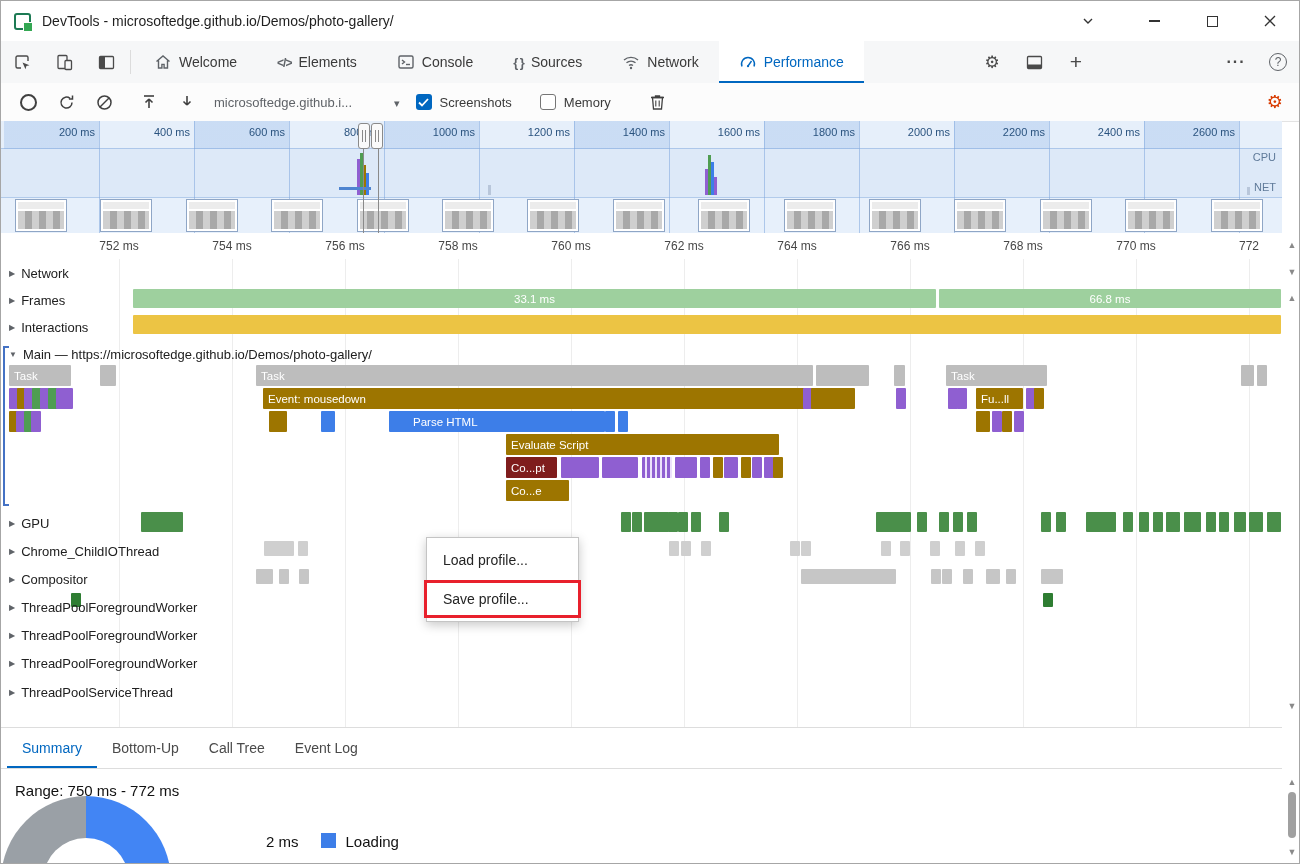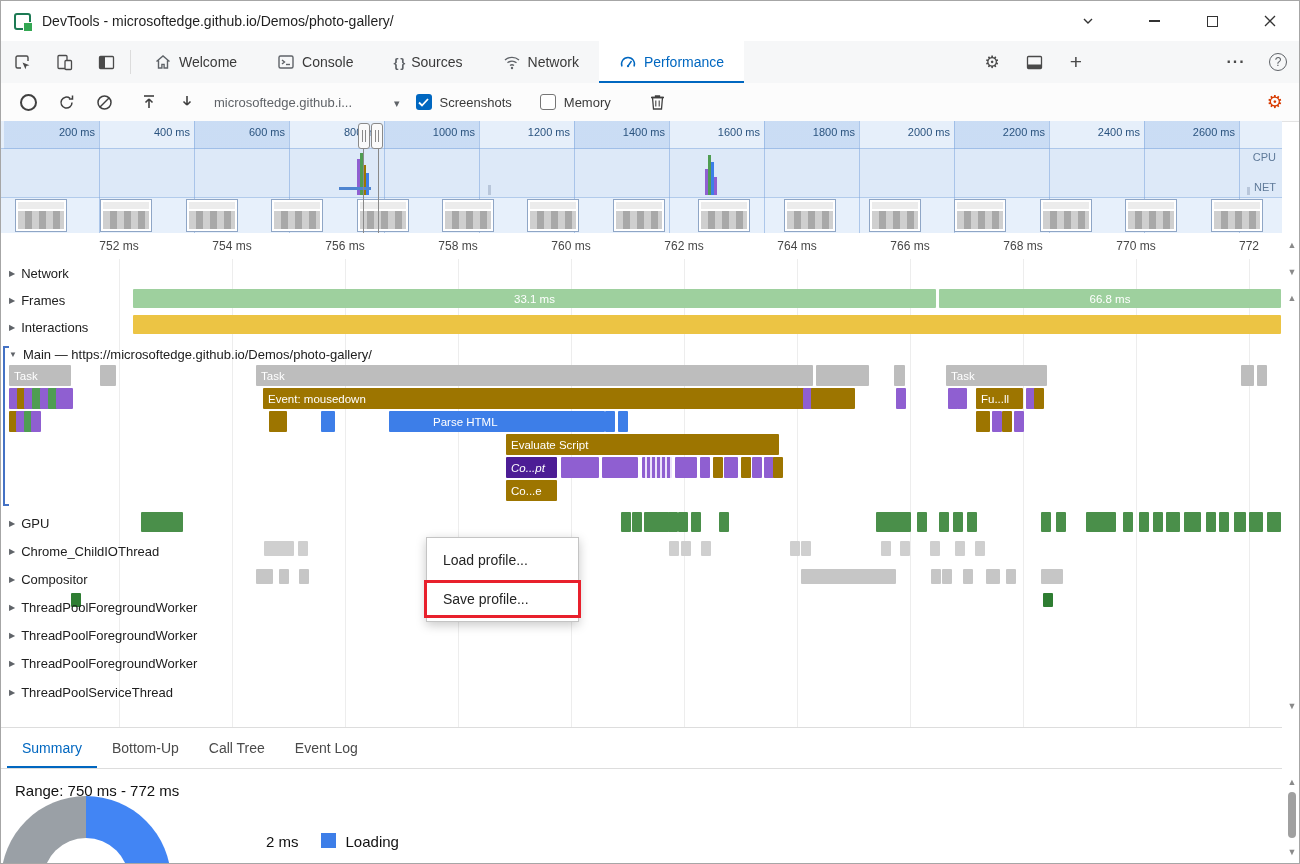--- a/index.html
+++ b/index.html
@@ -147,20 +147,24 @@
           <rect x="2.5" y="3.5" width="14" height="12" rx="1" fill="none" stroke="#4a4a4a" stroke-width="1.3"></rect>
           <path d="M3 4h5v11H3z" fill="#4a4a4a"></path>
         </svg>
     </div>
     <div class="vsep"></div>
     <div class="tab">
       <svg width="18" height="18" viewBox="0 0 18 18">
           <path d="M2.5 8.5L9 3l6.5 5.5M4.5 7.5V15h3.4v-3.6h2.2V15h3.4V7.5" fill="none" stroke="currentColor" stroke-width="1.4"></path>
         </svg>
       <span>Welcome</span>
+    </div>
+    <div class="tab">
+      <span class="glyph g-elements"></span>
+      <span>Elements</span>
     </div>
     <div class="tab">
       <svg width="18" height="18" viewBox="0 0 18 18">
           <rect x="2" y="3" width="14" height="12" rx="1.5" fill="none" stroke="currentColor" stroke-width="1.4"></rect>
           <path d="M5 7l2.5 2L5 11" fill="none" stroke="currentColor" stroke-width="1.4"></path>
           <path d="M9 11.5h4" stroke="currentColor" stroke-width="1.4"></path>
         </svg>
       <span>Console</span>
     </div>
     <div class="tab">
@@ -426,41 +430,41 @@
       <div class="bar" style="left: 956px; top: 129px; width: 5px; height: 21px; background: rgb(143, 95, 209);"></div>
       <div class="bar" style="left: 975px; top: 129px; width: 47px; height: 21px; background: rgb(157, 117, 0);">Fu...ll</div>
       <div class="bar" style="left: 1025px; top: 129px; width: 6px; height: 21px; background: rgb(143, 95, 209);"></div>
       <div class="bar" style="left: 1033px; top: 129px; width: 9px; height: 21px; background: rgb(157, 117, 0);"></div>
       <div class="bar" style="left: 8px; top: 152px; width: 5px; height: 21px; background: rgb(157, 117, 0);"></div>
       <div class="bar" style="left: 15px; top: 152px; width: 6px; height: 21px; background: rgb(143, 95, 209);"></div>
       <div class="bar" style="left: 23px; top: 152px; width: 5px; height: 21px; background: rgb(79, 157, 82);"></div>
       <div class="bar" style="left: 30px; top: 152px; width: 7px; height: 21px; background: rgb(143, 95, 209);"></div>
       <div class="bar" style="left: 268px; top: 152px; width: 18px; height: 21px; background: rgb(157, 117, 0);"></div>
       <div class="bar" style="left: 320px; top: 152px; width: 14px; height: 21px; background: rgb(61, 126, 232);"></div>
-      <div class="bar" style="left: 388px; top: 152px; width: 216px; height: 21px; background: rgb(61, 126, 232); padding-left: 44px;">Parse HTML</div>
+      <div class="bar" style="left: 388px; top: 152px; width: 216px; height: 21px; background: rgb(61, 126, 232); padding-left: 24px;">Parse HTML</div>
       <div class="bar" style="left: 604px; top: 152px; width: 10px; height: 21px; background: rgb(61, 126, 232);"></div>
       <div class="bar" style="left: 617px; top: 152px; width: 8px; height: 21px; background: rgb(61, 126, 232);"></div>
       <div class="bar" style="left: 975px; top: 152px; width: 14px; height: 21px; background: rgb(157, 117, 0);"></div>
       <div class="bar" style="left: 991px; top: 152px; width: 8px; height: 21px; background: rgb(143, 95, 209);"></div>
       <div class="bar" style="left: 1001px; top: 152px; width: 10px; height: 21px; background: rgb(157, 117, 0);"></div>
       <div class="bar" style="left: 1013px; top: 152px; width: 7px; height: 21px; background: rgb(143, 95, 209);"></div>
       <div class="bar" style="left: 505px; top: 175px; width: 273px; height: 21px; background: rgb(157, 117, 0);">Evaluate Script</div>
-      <div class="bar" style="left: 505px; top: 198px; width: 51px; height: 21px; background: #4c1d95; font-style: italic;">Co...pt</div>
+      <div class="bar" style="left: 505px; top: 198px; width: 51px; height: 21px; background: #7f1d1d;">Co...pt</div>
       <div class="bar" style="left: 560px; top: 198px; width: 38px; height: 21px; background: rgb(143, 95, 209);"></div>
       <div class="bar" style="left: 601px; top: 198px; width: 36px; height: 21px; background: rgb(143, 95, 209);"></div>
       <div class="bar striped" style="left: 641px; top: 198px; width: 30px; height: 21px;"></div>
       <div class="bar" style="left: 674px; top: 198px; width: 22px; height: 21px; background: rgb(143, 95, 209);"></div>
       <div class="bar" style="left: 699px; top: 198px; width: 10px; height: 21px; background: rgb(143, 95, 209);"></div>
       <div class="bar" style="left: 712px; top: 198px; width: 8px; height: 21px; background: rgb(157, 117, 0);"></div>
       <div class="bar" style="left: 723px; top: 198px; width: 14px; height: 21px; background: rgb(143, 95, 209);"></div>
       <div class="bar" style="left: 740px; top: 198px; width: 9px; height: 21px; background: rgb(157, 117, 0);"></div>
       <div class="bar" style="left: 751px; top: 198px; width: 9px; height: 21px; background: rgb(143, 95, 209);"></div>
       <div class="bar" style="left: 763px; top: 198px; width: 7px; height: 21px; background: rgb(143, 95, 209);"></div>
       <div class="bar" style="left: 772px; top: 198px; width: 7px; height: 21px; background: rgb(157, 117, 0);"></div>
-      <div class="bar" style="left: 505px; top: 221px; width: 51px; height: 21px; background: rgb(157, 117, 0);">Co...e</div>
+      <div class="bar" style="left: 505px; top: 221px; width: 63px; height: 21px; background: rgb(157, 117, 0);">Co...e</div>
       <div class="bar" style="left: 140px; top: 253px; width: 42px; height: 20px; background: rgb(74, 143, 74);"></div>
       <div class="bar" style="left: 620px; top: 253px; width: 8px; height: 20px; background: rgb(74, 143, 74);"></div>
       <div class="bar" style="left: 631px; top: 253px; width: 9px; height: 20px; background: rgb(74, 143, 74);"></div>
       <div class="bar" style="left: 643px; top: 253px; width: 5px; height: 20px; background: rgb(74, 143, 74);"></div>
       <div class="bar" style="left: 650px; top: 253px; width: 6px; height: 20px; background: rgb(74, 143, 74);"></div>
       <div class="bar" style="left: 658px; top: 253px; width: 7px; height: 20px; background: rgb(74, 143, 74);"></div>
       <div class="bar" style="left: 667px; top: 253px; width: 8px; height: 20px; background: rgb(74, 143, 74);"></div>
       <div class="bar" style="left: 677px; top: 253px; width: 6px; height: 20px; background: rgb(74, 143, 74);"></div>
       <div class="bar" style="left: 690px; top: 253px; width: 8px; height: 20px; background: rgb(74, 143, 74);"></div>
       <div class="bar" style="left: 718px; top: 253px; width: 7px; height: 20px; background: rgb(74, 143, 74);"></div>

